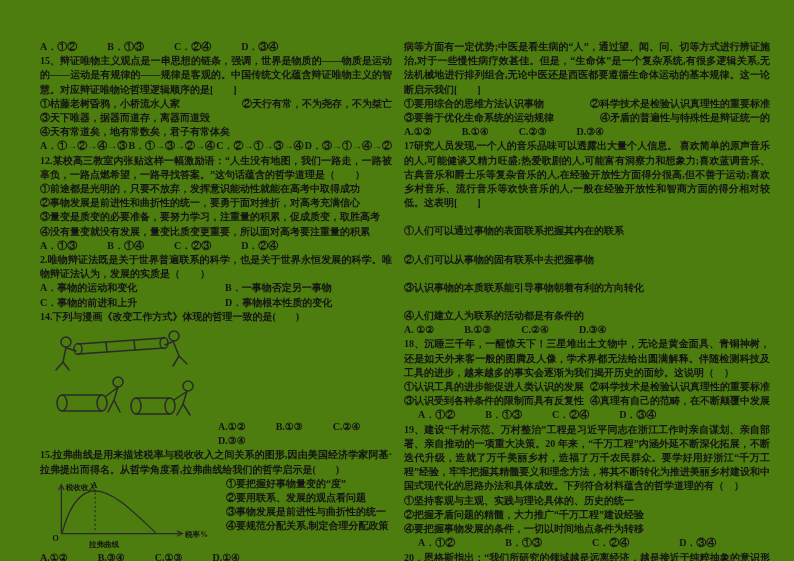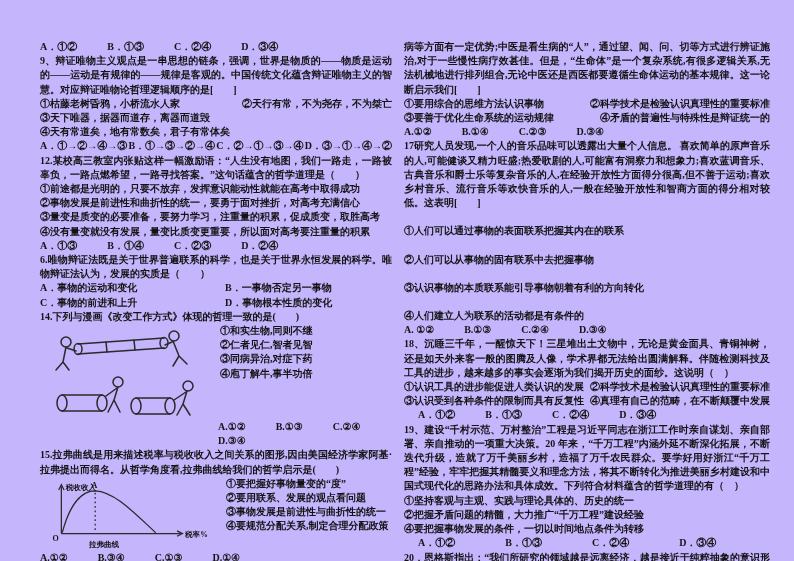--- a/index.html
+++ b/index.html
@@ -1,17 +1,17 @@
 <!DOCTYPE html>
 <html><head>
 <meta charset="utf-8">
 <style>
   html,body{margin:0;padding:0;background:#888;}
   .page{
-    width:794px;height:561px;background:#c4b5fd;box-sizing:border-box;
+    width:794px;height:561px;background:#4d7c0f;box-sizing:border-box;
     padding:40px 24px 0 40px;display:flex;column-gap:12px;
     font-family:"Liberation Serif","DejaVu Serif",serif;
     font-weight:700;font-size:10px;line-height:14.2px;color:#141414;
     overflow:hidden;
   }
   .col{display:block;}
   .col-left{width:352px;flex:0 0 352px;}
   .col-right{width:366px;flex:0 0 366px;}
   p.stem{margin:0;text-align:justify;text-justify:inter-ideograph;}
   .stack{display:block;}
@@ -35,21 +35,21 @@
 
   <div class="col col-left">
 
     <div class="opts">
         <span>A．①②</span>
         <span>B．①③</span>
         <span>C．②④</span>
         <span>D．③④</span>
       </div>
 
-    <p class="stem">9、辩证唯物主义观点是一串思想的链条，强调，世界是物质的——物质是运动的——运动是有规律的——规律是客观的。中国传统文化蕴含辩证唯物主义的智慧。对应辩证唯物论哲理逻辑顺序的是[　　]</p>
+    <p class="stem">15、辩证唯物主义观点是一串思想的链条，强调，世界是物质的——物质是运动的——运动是有规律的——规律是客观的。中国传统文化蕴含辩证唯物主义的智慧。对应辩证唯物论哲理逻辑顺序的是[　　]</p>
     <div class="pairs">
         <span>①枯藤老树昏鸦，小桥流水人家</span>
         <span>②天行有常，不为尧存，不为桀亡</span>
         <span>③天下唯器，据器而道存，离器而道毁</span>
         <span>④天有常道矣，地有常数矣，君子有常体矣</span>
       </div>
     <div class="opts spread">
         <span>A．①→②→④→③</span>
         <span>B．①→③→②→④</span>
         <span>C．②→①→③→④</span>
@@ -63,21 +63,21 @@
         <span>③量变是质变的必要准备，要努力学习，注重量的积累，促成质变，取胜高考</span>
         <span>④没有量变就没有发展，量变比质变更重要，所以面对高考要注重量的积累</span>
       </div>
     <div class="opts">
         <span>A．①③</span>
         <span>B．①④</span>
         <span>C．②③</span>
         <span>D．②④</span>
       </div>
 
-    <p class="stem">6.唯物辩证法既是关于世界普遍联系的科学，也是关于世界永恒发展的科学。唯物辩证法认为，发展的实质是（　　）</p>
+    <p class="stem">2.唯物辩证法既是关于世界普遍联系的科学，也是关于世界永恒发展的科学。唯物辩证法认为，发展的实质是（　　）</p>
     <div class="grid2x2">
         <span>A．事物的运动和变化</span>
         <span>B．一事物否定另一事物</span>
         <span>C．事物的前进和上升</span>
         <span>D．事物根本性质的变化</span>
       </div>
 
     <p class="stem">14.下列与漫画《改变工作方式》体现的哲理一致的是(　　)</p>
     <div class="figrow">
       <svg class="fig" width="172" height="96" viewBox="0 0 172 96">
@@ -101,26 +101,20 @@
           <ellipse cx="96" cy="82" rx="5" ry="8"></ellipse>
           <ellipse cx="130" cy="82" rx="5" ry="8"></ellipse>
           <line x1="96" y1="74" x2="130" y2="74"></line>
           <line x1="96" y1="90" x2="130" y2="90"></line>
           <circle cx="78" cy="58" r="5"></circle>
           <path d="M78,63 L74,76 M74,76 L68,88 M74,76 L80,88 M77,64 L66,72"></path>
           <circle cx="148" cy="62" r="5"></circle>
           <path d="M147,67 L143,80 M143,80 L137,91 M143,80 L150,91 M146,68 L134,76"></path>
         </g>
       </svg>
-      <div class="side stack">
-          <span>①和实生物,同则不继</span>
-          <span>②仁者见仁,智者见智</span>
-          <span>③同病异治,对症下药</span>
-          <span>④庖丁解牛,事半功倍</span>
-        </div>
     </div>
     <div class="opts" style="margin-left:178px;">
         <span>A.①②</span>
         <span>B.①③</span>
         <span>C.②④</span>
         <span>D.③④</span>
       </div>
 
     <p class="stem">15.拉弗曲线是用来描述税率与税收收入之间关系的图形,因由美国经济学家阿基·拉弗提出而得名。从哲学角度看,拉弗曲线给我们的哲学启示是(　　)</p>
     <div class="figrow">

